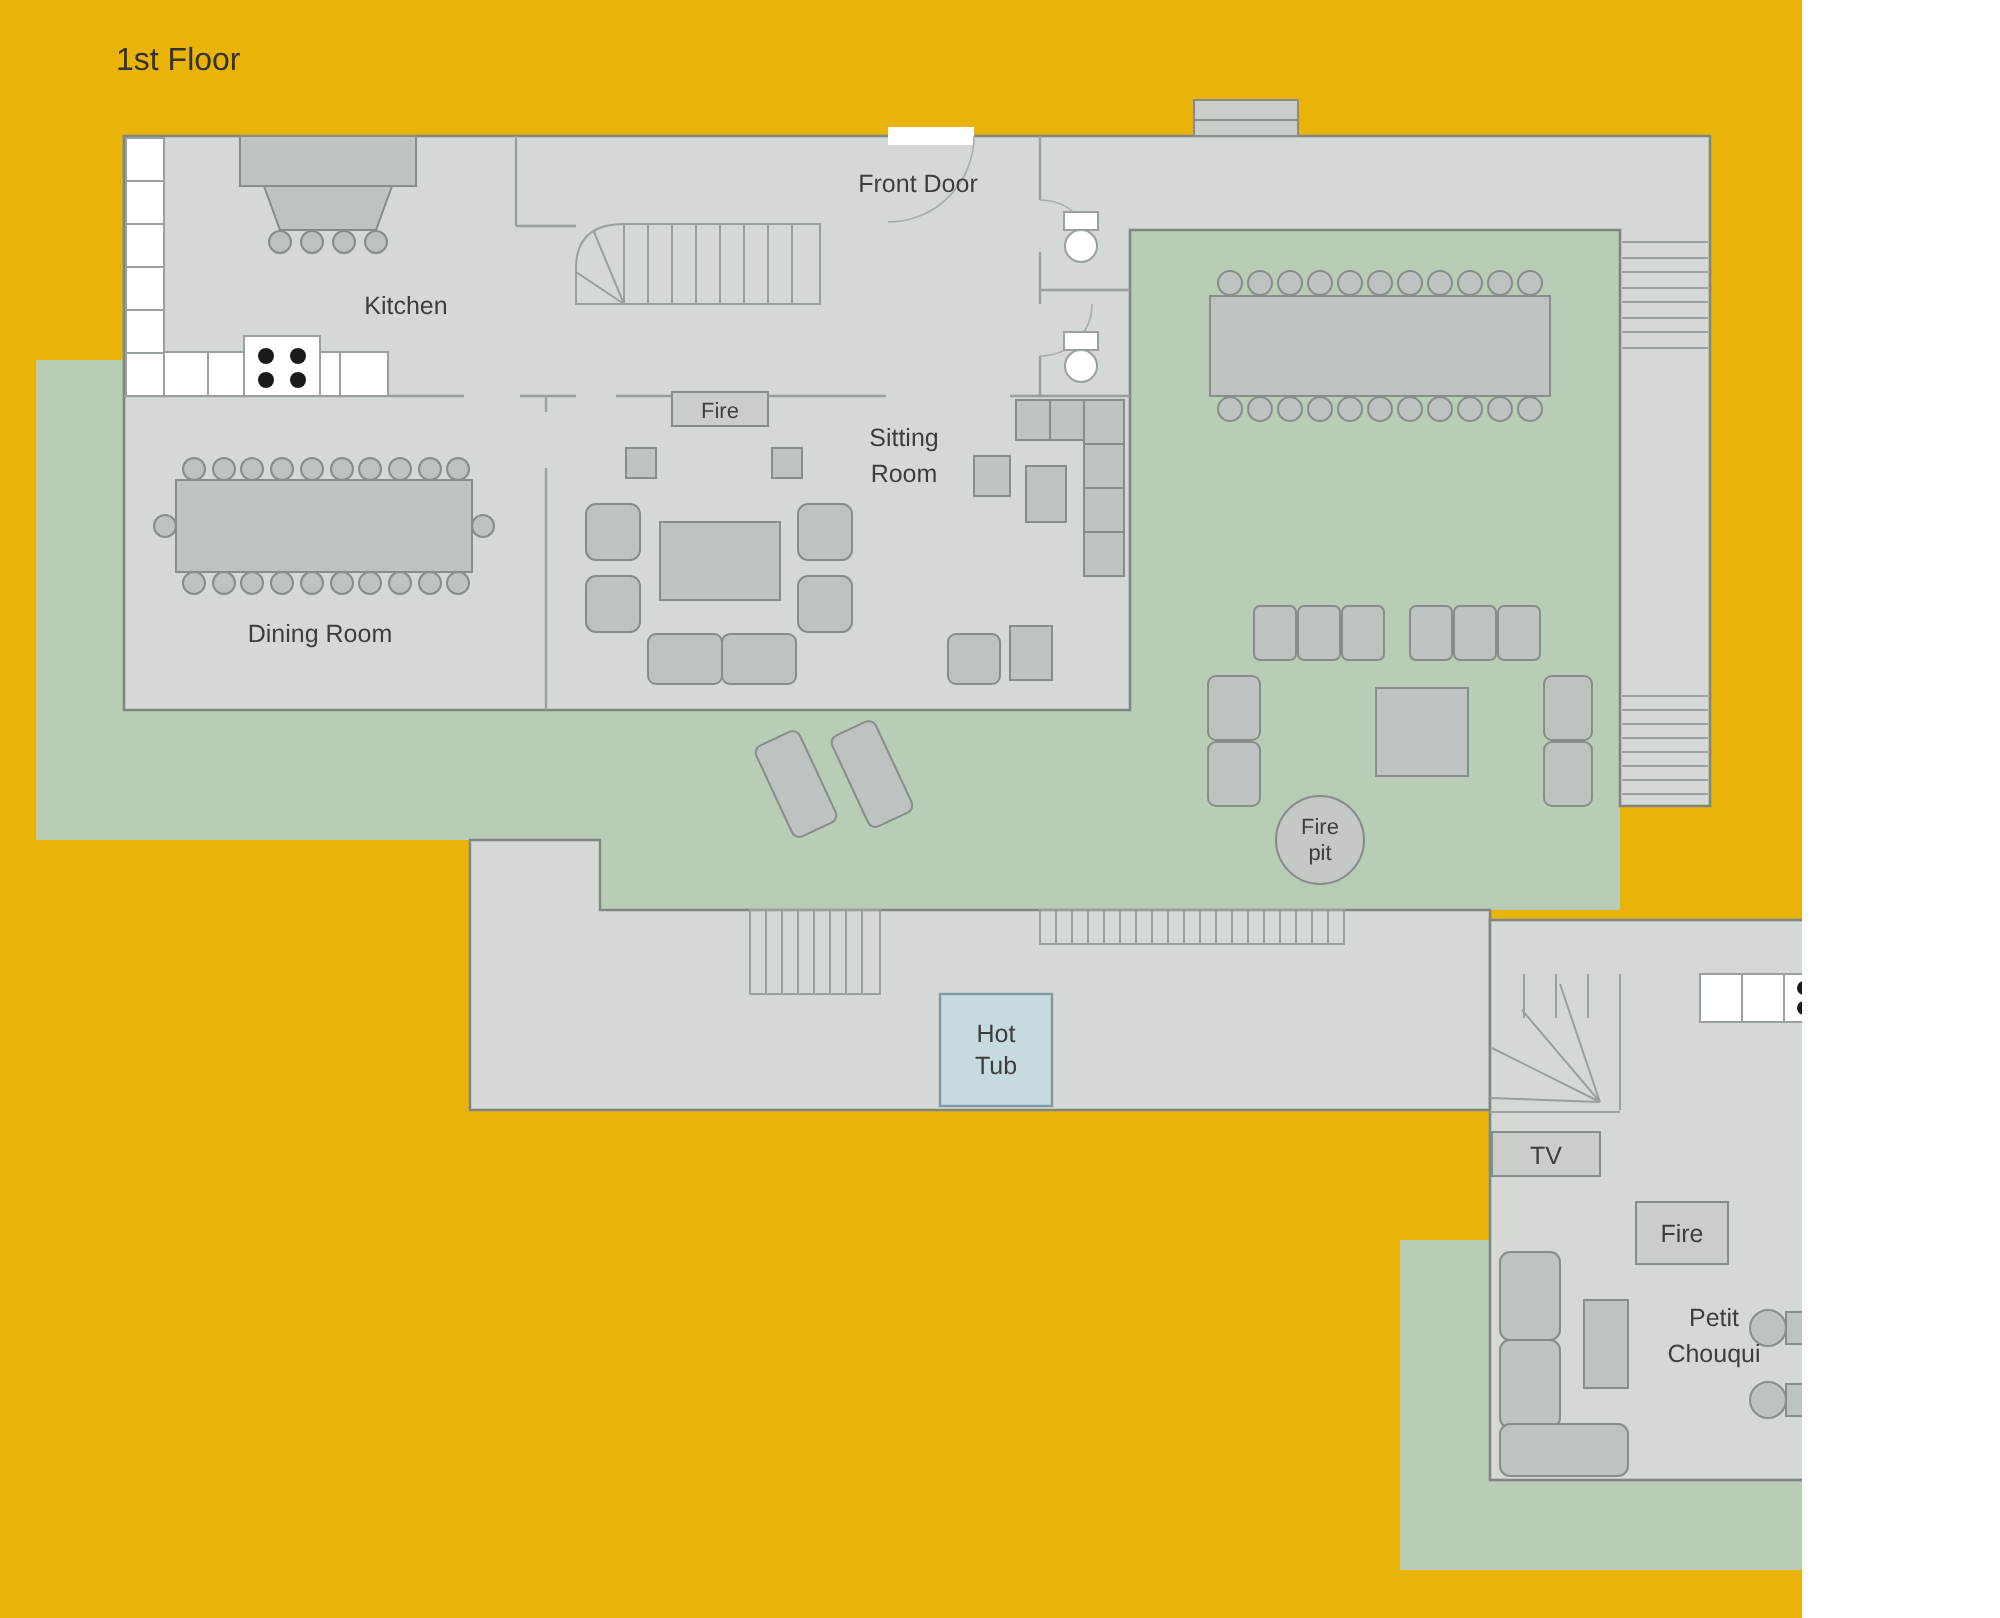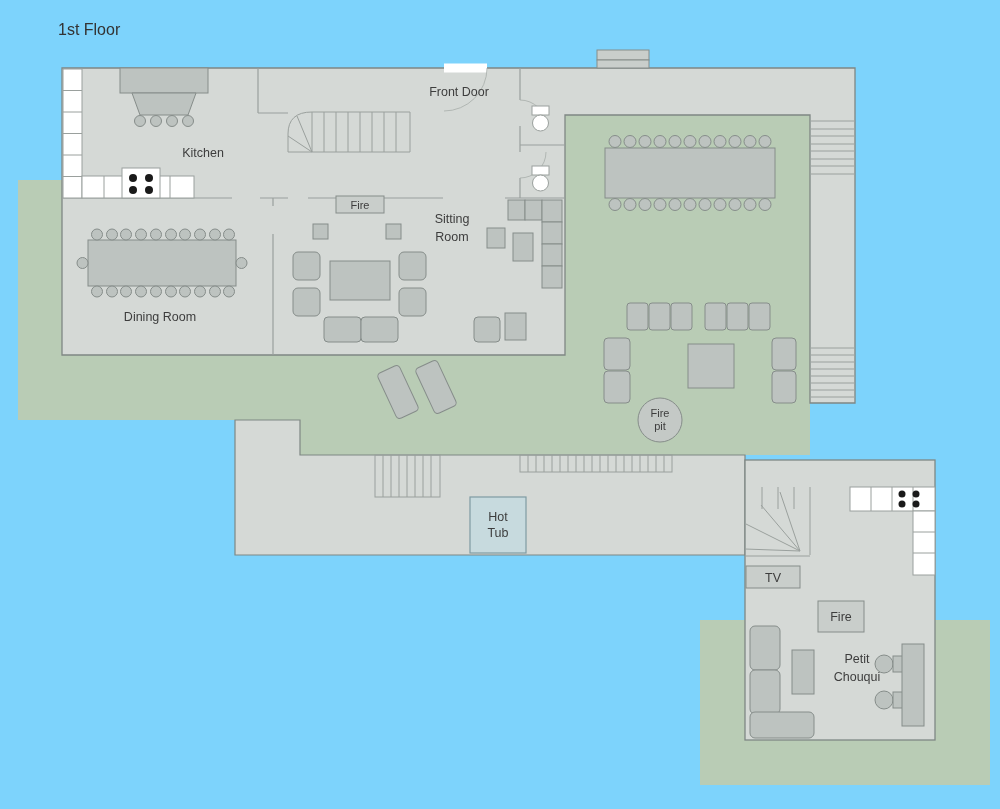--- a/index.html
+++ b/index.html
@@ -1,16 +1,16 @@
 <!DOCTYPE html>
 <html><head>
 <meta charset="utf-8">
 <style>
   html,body{margin:0;padding:0;background:#ffffff;}
-  .canvas{position:relative;width:1000px;height:809px;background:#7dd3fc;overflow:hidden;}
+  .canvas{position:relative;width:901px;height:809px;background:#eab308;overflow:hidden;}
   svg{display:block;}
   .furn{fill:#bdc3c0;stroke:#868d8a;stroke-width:1;}
   .cnt{fill:#ffffff;stroke:#9aa09d;stroke-width:1;}
   .box{fill:#c9cecb;stroke:#868d8a;stroke-width:1;}
   .wall{stroke:#9aa09d;stroke-width:1.2;fill:none;}
   .arc{stroke:#a7ada9;stroke-width:.8;fill:none;}
   .stair{stroke:#9aa09d;stroke-width:1;fill:none;}
   .lbl{font-family:"Liberation Sans",sans-serif;font-size:12.5px;fill:#3d3d3d;}
   .lbl-s{font-size:11px;}
   .title{font-size:16px;fill:#333333;}

